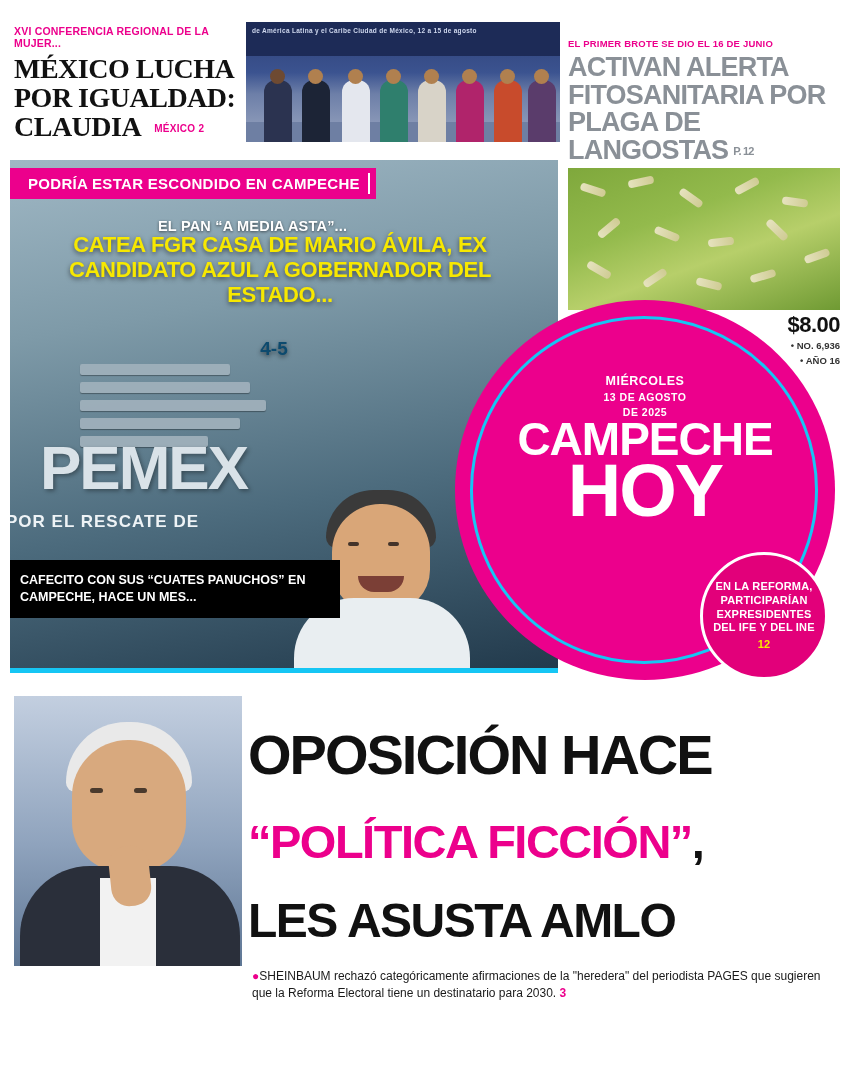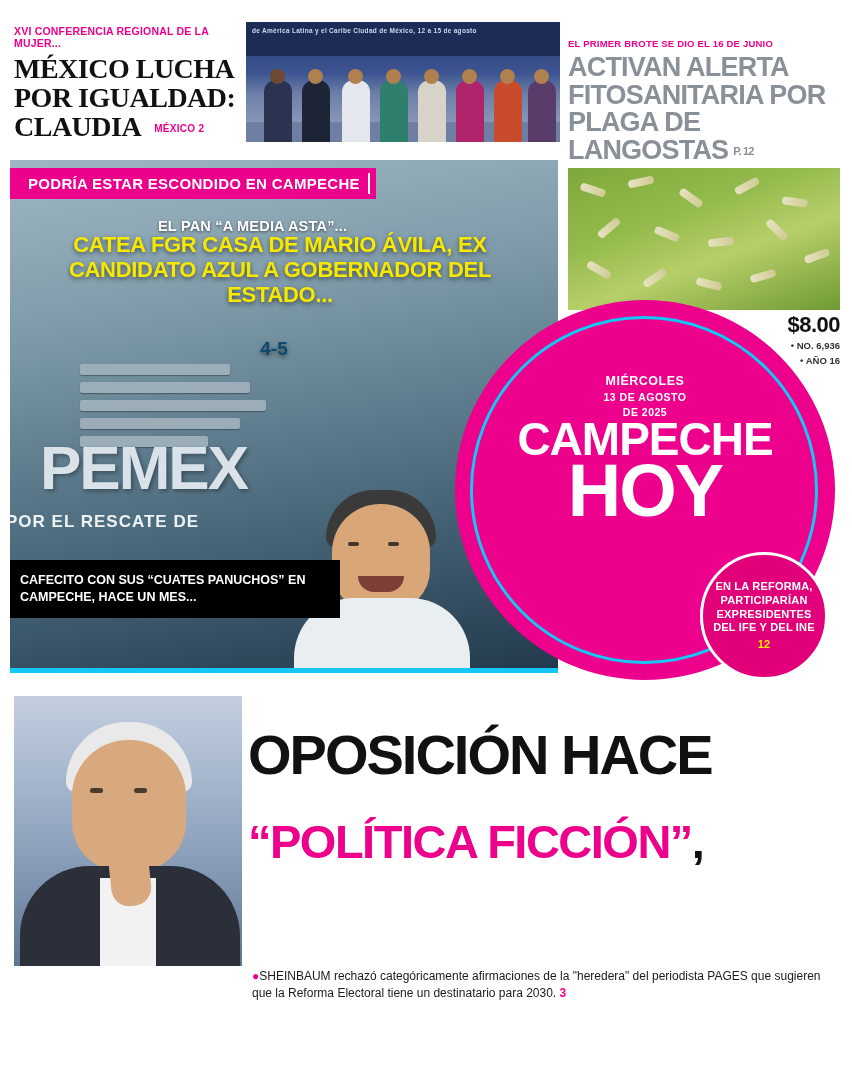--- a/index.html
+++ b/index.html
@@ -453,18 +453,19 @@
     <div class="amlo-eye" style="left:120px;"></div>
     <div class="amlo-body"></div>
     <div class="amlo-shirt"></div>
     <div class="amlo-hand"></div>
   </div>
 
   <div class="bottom-head1">OPOSICIÓN HACE</div>
   <div class="bottom-head2">
     <span>“POLÍTICA FICCIÓN”</span><span class="comma">,</span>
   </div>
+  <div class="bottom-head3">LES ASUSTA AMLO</div>
   <div class="bottom-deck">
     <span class="bullet">●</span><span>SHEINBAUM rechazó categóricamente afirmaciones de la "heredera" del periodista PAGES que sugieren que la Reforma Electoral tiene un destinatario para 2030.</span>
     <span class="deck-page">3</span>
   </div>
 
 </div>
 
 </body></html>

